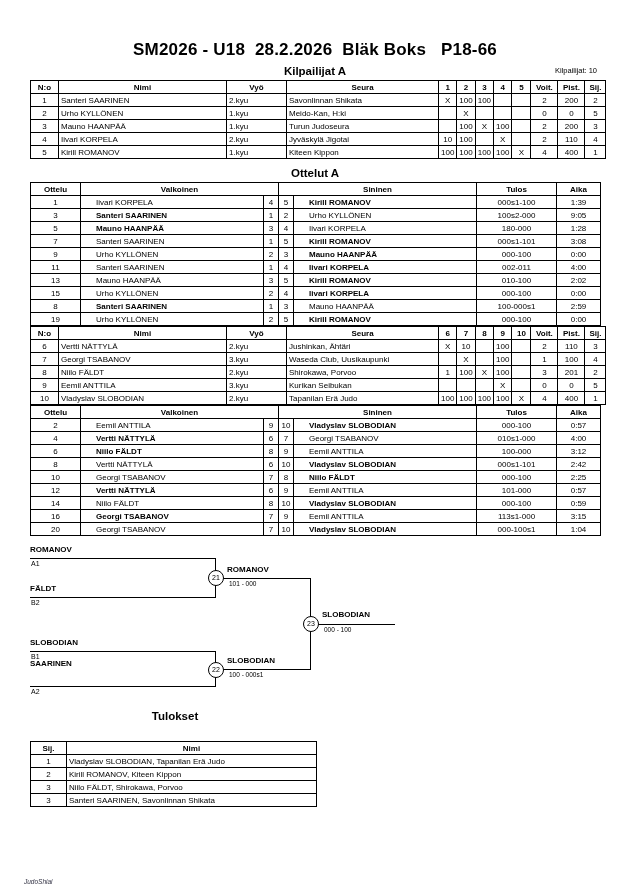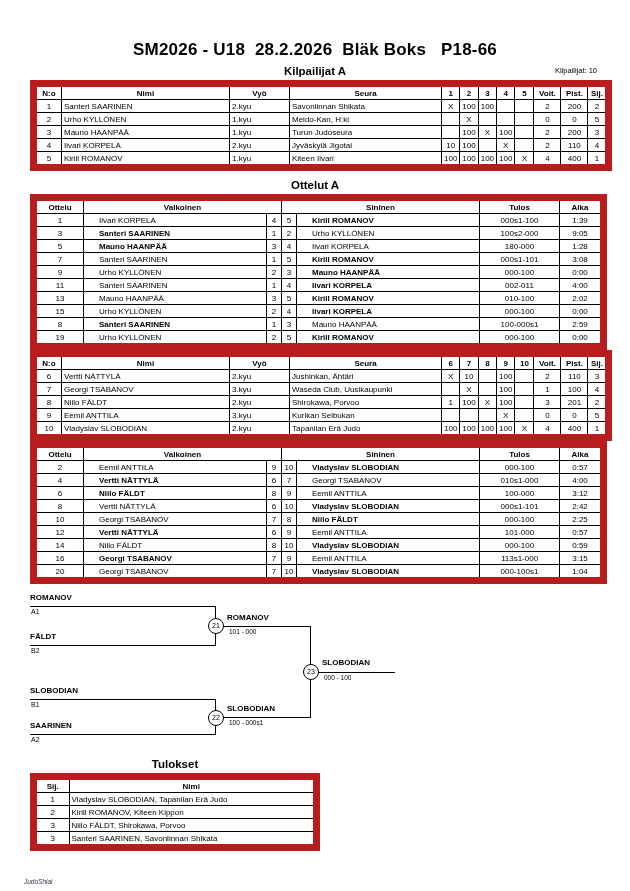--- a/index.html
+++ b/index.html
@@ -3,36 +3,36 @@
 <meta charset="utf-8">
 <style>
   html,body{margin:0;padding:0}
   body{width:630px;height:891px;background:#fff;color:#000;font-family:"Liberation Sans",sans-serif}
   .page{position:relative;width:630px;height:891px;background:#fff;overflow:hidden}
   .title{font-size:17px;font-weight:bold;text-align:center;padding-top:40px;white-space:pre;letter-spacing:.2px}
   .count{position:absolute;top:66px;right:33px;font-size:7.5px}
   .section-title{font-size:11.5px;font-weight:bold;text-align:center;margin:8px 0 3px 0}
   #t-pool-a-title{margin-top:5px}
   #t-pool-b-title{margin-top:15px}
-  table.grid{border-collapse:collapse;table-layout:fixed;margin-left:30px;border:7px solid #b91c1c}
+  table.grid{border-collapse:collapse;table-layout:fixed;margin-left:30px;border:1px solid #b91c1c}
   .grid th,.grid td{border:1px solid #000;font-size:8px;height:12px;line-height:11px;padding:0 2px;overflow:hidden;white-space:nowrap}
   .grid th{font-weight:bold;text-align:center}
   .grid td.left{text-align:left}
   .grid td.center{text-align:center}
   .grid td.bold{font-weight:bold}
   .grid td.name-indent{padding-left:15px}
   .bracket{position:relative;height:158px;margin:6px 0 0 30px}
   .b-name{position:absolute;font-size:8px;font-weight:bold;white-space:nowrap}
   .b-seed{position:absolute;font-size:7px}
   .b-score{position:absolute;font-size:6.5px;white-space:nowrap}
   .hline{position:absolute;height:1px;background:#000}
   .vline{position:absolute;width:1px;background:#000}
   .b-circle{position:absolute;width:14px;height:14px;border:1px solid #000;border-radius:50%;background:#fff;font-size:7px;text-align:center;line-height:13px;z-index:2}
   .results-wrap{width:290px;margin:10px 0 0 30px}
-  .results-wrap .section-title{margin:0 0 3px 0}
+  .results-wrap .section-title{margin:0 0 19px 0}
   .results-wrap table.grid{margin-left:0}
   .footer{position:absolute;left:24px;bottom:6px;font-size:6.5px;color:#334;font-style:italic}
 </style>
 </head>
 <body>
 
 <div class="page">
 
   <div class="count">Kilpailijat: 10</div>
   <div class="title">SM2026 - U18  28.2.2026  Bläk Boks   P18-66</div>
@@ -124,21 +124,21 @@
             <td class="center">X</td>
             <td class="center"></td>
             <td class="center">2</td>
             <td class="center">110</td>
             <td class="center">4</td>
           </tr>
           <tr>
             <td class="center">5</td>
             <td class="left">Kirill ROMANOV</td>
             <td class="left">1.kyu</td>
-            <td class="left">Kiteen Iivari</td>
+            <td class="left">Kiteen Kippon</td>
             <td class="center">100</td>
             <td class="center">100</td>
             <td class="center">100</td>
             <td class="center">100</td>
             <td class="center">X</td>
             <td class="center">4</td>
             <td class="center">400</td>
             <td class="center">1</td>
           </tr>
         </tbody>
@@ -486,21 +486,21 @@
     <div class="vline" style="left:185px;top:16px;height:40px"></div>
     <div class="b-circle" style="left:178px;top:28px">21</div>
     <span class="b-name" style="left:197px;top:23px">ROMANOV</span>
     <div class="hline" style="left:193px;top:36px;width:87px"></div>
     <span class="b-score" style="left:199px;top:38px">101 - 000</span>
 
     <span class="b-name" style="left:0;top:96px">SLOBODIAN</span>
     <div class="hline" style="left:0;top:109px;width:186px"></div>
     <span class="b-seed" style="left:1px;top:111px">B1</span>
 
-    <span class="b-name" style="left:0;top:131px">SAARINEN</span>
+    <span class="b-name" style="left:0;top:117px">SAARINEN</span>
     <div class="hline" style="left:0;top:144px;width:186px"></div>
     <span class="b-seed" style="left:1px;top:146px">A2</span>
 
     <div class="vline" style="left:185px;top:109px;height:36px"></div>
     <div class="b-circle" style="left:178px;top:120px">22</div>
     <span class="b-name" style="left:197px;top:114px">SLOBODIAN</span>
     <div class="hline" style="left:193px;top:127px;width:87px"></div>
     <span class="b-score" style="left:199px;top:129px">100 - 000s1</span>
 
     <div class="vline" style="left:280px;top:36px;height:92px"></div>

